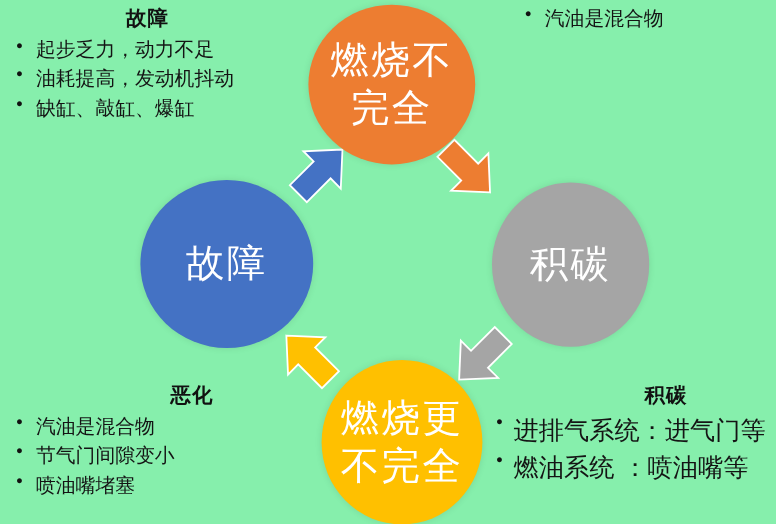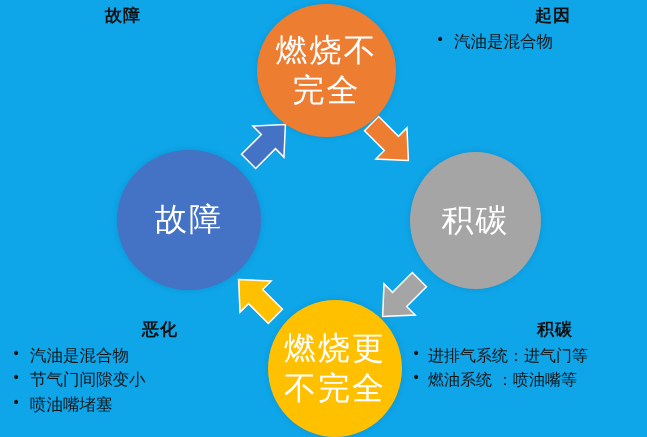--- a/index.html
+++ b/index.html
@@ -4,21 +4,21 @@
 <style>
   html, body {
     margin: 0;
     padding: 0;
     background: #ffffff;
   }
   #canvas {
     position: relative;
     width: 647px;
     height: 437px;
-    background: #0ea5e9;
+    background: #86efac;
     overflow: hidden;
     font-family: "DejaVu Sans", "Liberation Sans", sans-serif;
   }
 
   
   .textblock {
     position: absolute;
     color: #1a1a1a;
   }
   .tb-title {
@@ -52,21 +52,21 @@
   }
 
   #tb-top-left   { left: 8px;  top: 4px;  width: 250px; }
   #tb-top-left .tb-title { padding-right: 20px; }
   #tb-top-right  { left: 432px; top: 4px;  width: 212px; }
   #tb-top-right .tb-title { padding-left: 30px; }
   #tb-bottom-left{ left: 8px;  top: 318px; width: 250px; }
   #tb-bottom-left .tb-title { padding-right: 80px; text-align: right; }
   #tb-bottom-right{ left: 408px; top: 318px; width: 238px; }
   #tb-bottom-right .tb-title { padding-left: 56px; }
-  #tb-bottom-right .tb-list li { font-size: 16px; padding-left: 20px; }
+  #tb-bottom-right .tb-list li { font-size: 21px; padding-left: 20px; }
 
   
   .node {
     position: absolute;
     border-radius: 50%;
     display: flex;
     align-items: center;
     justify-content: center;
     text-align: center;
     color: #ffffff;
@@ -102,24 +102,28 @@
   
   .arrow { position: absolute; }
 </style>
 </head>
 <body>
 
 <div id="canvas">
 
   <div class="textblock" id="tb-top-left">
     <div class="tb-title">故障</div>
+    <ul class="tb-list">
+      <li>起步乏力，动力不足</li>
+      <li>油耗提高，发动机抖动</li>
+      <li>缺缸、敲缸、爆缸</li>
+    </ul>
   </div>
 
   <div class="textblock" id="tb-top-right">
-    <div class="tb-title">起因</div>
     <ul class="tb-list">
       <li>汽油是混合物</li>
     </ul>
   </div>
 
   <div class="textblock" id="tb-bottom-left">
     <div class="tb-title">恶化</div>
     <ul class="tb-list">
       <li>汽油是混合物</li>
       <li>节气门间隙变小</li>

